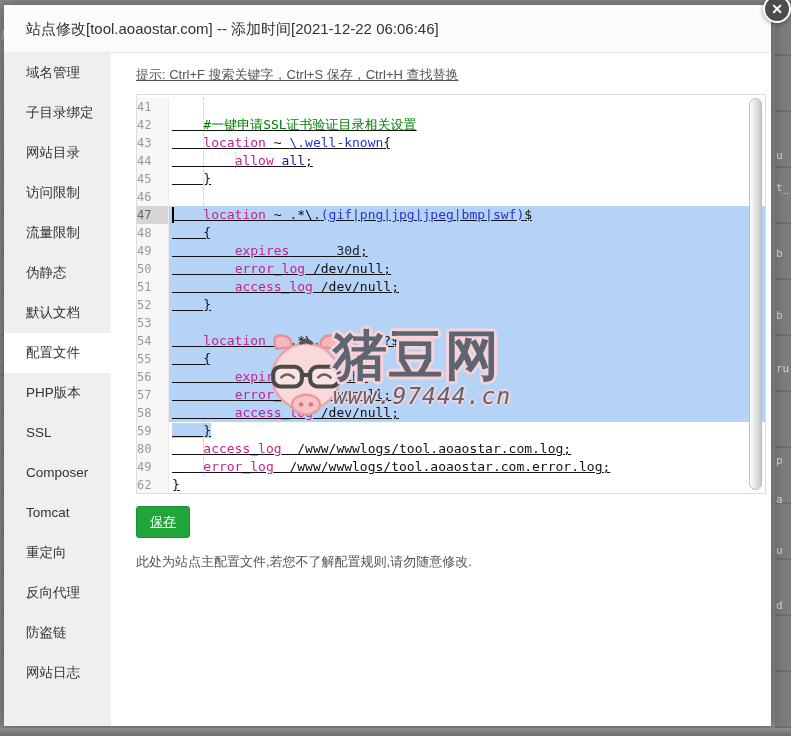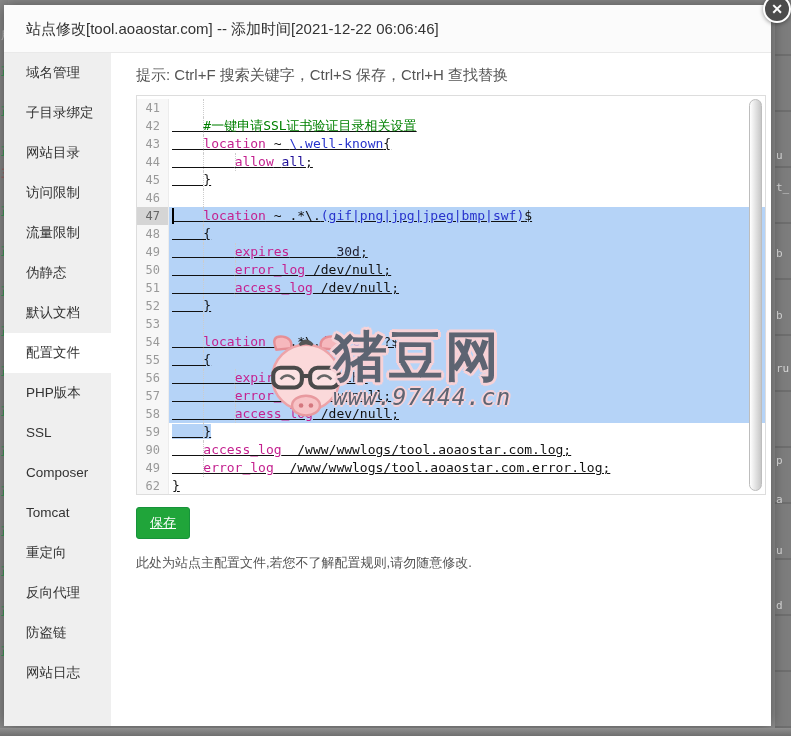--- a/index.html
+++ b/index.html
@@ -18,29 +18,29 @@
   
   .modal{position:absolute;left:4px;top:5px;width:767px;height:721px;background:#fff;
          box-shadow:0 0 14px rgba(0,0,0,.45);}
   .modal-header{height:47px;line-height:47px;padding:0 22px;background:#fbfbfb;
          border-bottom:1px solid #e9e9e9;font-size:15px;color:#333;}
   .modal-body{display:flex;height:673px;}
   .sidebar{width:107px;background:#efefef;flex:none;}
   .side-item{height:40px;line-height:40px;padding-left:22px;font-size:13.5px;color:#333;cursor:pointer;}
   .side-item.active{background:#fff;}
   .main{flex:1;position:relative;padding:10px 0 0 25px;box-sizing:border-box;}
-  .hint{font-size:15px;color:#555;margin:3px 0 10px 0;}
+  .hint{font-size:13px;color:#555;margin:3px 0 10px 0;text-decoration:underline;}
   
   .editor{position:relative;width:630px;height:400px;border:1px solid #ddd;background:#fff;
           box-sizing:border-box;font-family:"DejaVu Sans Mono","Liberation Mono",monospace;
           font-size:13px;overflow:hidden;}
   .ed-lines{padding-top:3px;}
   .ed-row{display:flex;height:18px;line-height:18px;}
   .ed-ln{width:32px;flex:none;background:#f7f7f7;border-right:1px solid #ececec;color:#999;
-         text-align:right;padding-right:8px;box-sizing:border-box;font-size:12px;}
+         text-align:left;padding-right:8px;box-sizing:border-box;font-size:12px;}
   .ed-ln.act{background:#d5d5d5;color:#666;}
   .ed-code{flex:1;position:relative;padding-left:3px;white-space:pre;overflow:hidden;color:#111;text-decoration:underline;}
   .ed-code.selfull{background:var(--sel);}
   .sel-text{background:var(--sel);}
   .guide{position:absolute;top:0;bottom:0;border-left:1px dotted #ccc;}
   .caret{position:absolute;left:3px;top:1px;width:2px;height:16px;background:#000;}
   .tk-k{color:#c4218f;} .tk-s{color:#2733cc;} .tk-a{color:#221199;}
   .tk-n{color:#222233;} .tk-c{color:#008000;} .tk-p{color:#111;}
   .ed-scroll{position:absolute;top:3px;right:3px;width:11px;height:390px;border-radius:7px;
          background:linear-gradient(90deg,#ffffff,#c7c7c7);border:1px solid #bdbdbd;}
@@ -199,21 +199,21 @@
               </div>
               <div class="ed-row">
                 <div class="ed-ln">58</div>
                 <div class="ed-code selfull"><span class="guide" style="left: calc(4ch + 3px);"></span><span class="guide" style="left: calc(8ch + 3px);"></span><span class="tk-p">        </span><span class="tk-k">access_log</span><span class="tk-p"> /dev/null;</span></div>
               </div>
               <div class="ed-row">
                 <div class="ed-ln">59</div>
                 <div class="ed-code"><span class="guide" style="left: calc(4ch + 3px);"></span><span class="sel-text"><span class="tk-p">    }</span></span></div>
               </div>
               <div class="ed-row">
-                <div class="ed-ln">90</div>
+                <div class="ed-ln">80</div>
                 <div class="ed-code"><span class="guide" style="left: calc(4ch + 3px);"></span><span class="tk-p">    </span><span class="tk-k">access_log</span><span class="tk-p">  /www/wwwlogs/tool.aoaostar.com.log;</span></div>
               </div>
               <div class="ed-row">
                 <div class="ed-ln">49</div>
                 <div class="ed-code"><span class="guide" style="left: calc(4ch + 3px);"></span><span class="tk-p">    </span><span class="tk-k">error_log</span><span class="tk-p">  /www/wwwlogs/tool.aoaostar.com.error.log;</span></div>
               </div>
               <div class="ed-row">
                 <div class="ed-ln">62</div>
                 <div class="ed-code"><span class="tk-p">}</span></div>
               </div>

